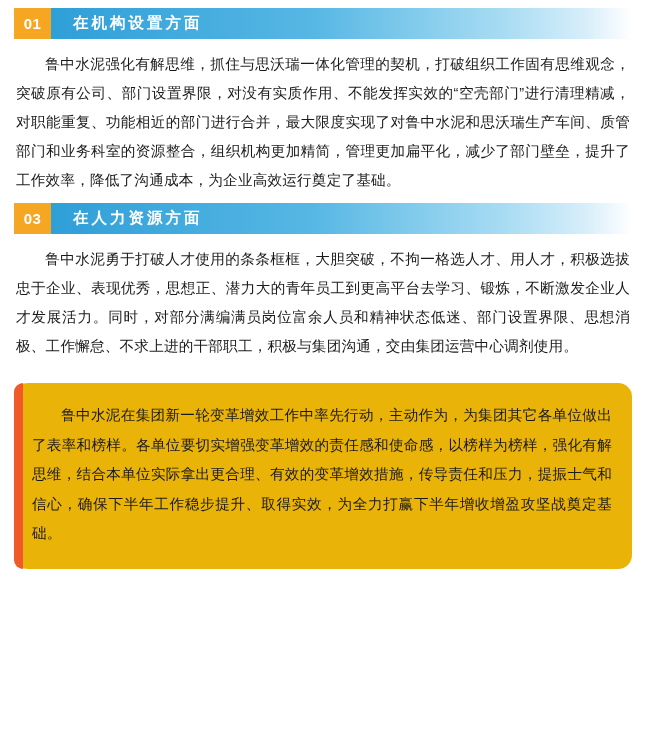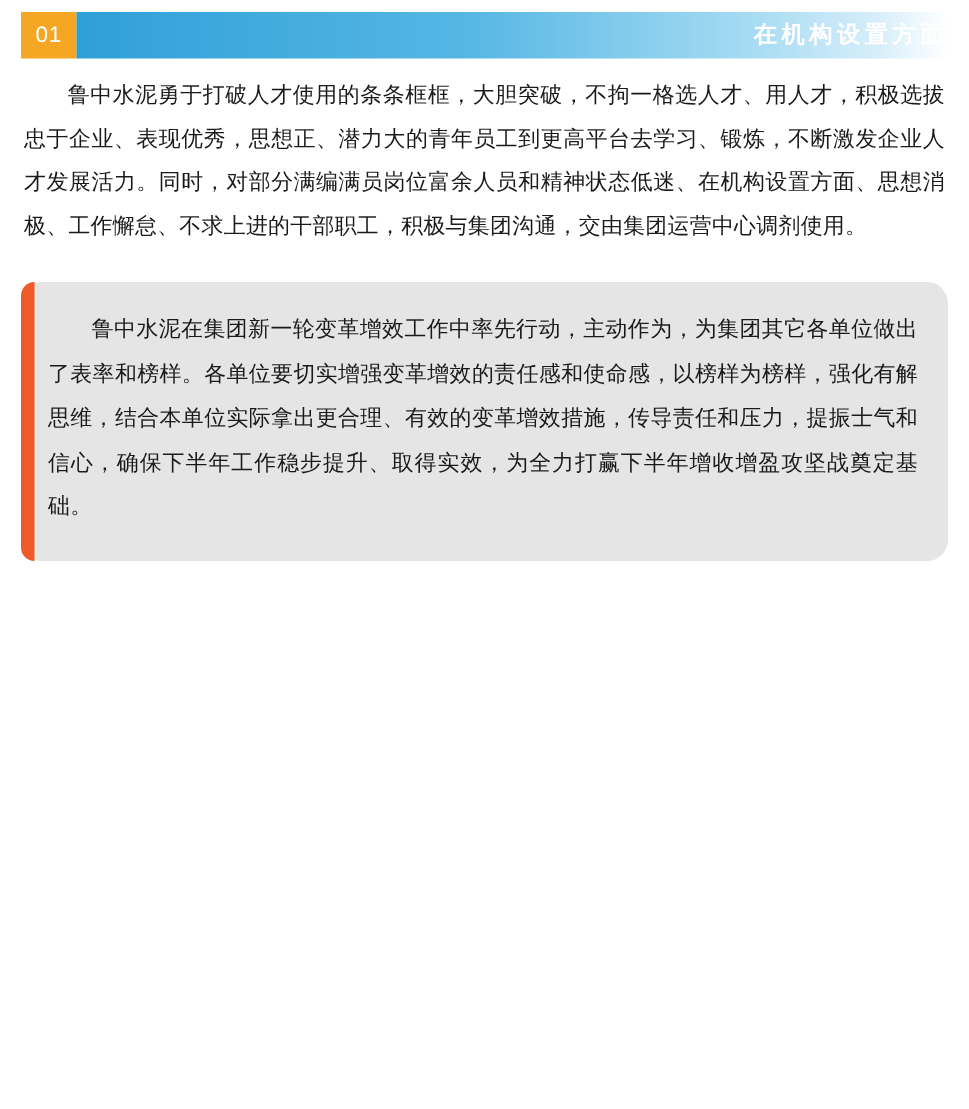--- a/index.html
+++ b/index.html
@@ -27,33 +27,32 @@
     align-items: stretch;
     height: 31px;
     margin-top: 8px;
   }
   .sec-num {
     width: 37px;
     min-width: 37px;
     background: #f5a623;
     color: #ffffff;
     font-size: 15px;
-    font-weight: normal;
+    font-weight: bold;
     display: flex;
     align-items: center;
     justify-content: center;
     letter-spacing: 0.5px;
   }
   .sec-title-wrap {
     flex: 1;
     background: linear-gradient(to right, #2f9fd8 0%, #56b7e4 45%, #a8dcf3 78%, #d7eefa 92%, #ffffff 100%);
     display: flex;
     align-items: center;
     padding-left: 22px;
-    justify-content: flex-end;
   }
   .sec-title {
     color: #ffffff;
     font-size: 15.5px;
     font-weight: bold;
     letter-spacing: 3px;
   }
 
   
   .para {
@@ -64,21 +63,21 @@
     text-justify: inter-ideograph;
     text-indent: 2em;
     margin: 11px 2px 0 2px;
     letter-spacing: 0.2px;
   }
 
   
   .closing {
     position: relative;
     margin: 22px 0 0 0;
-    background: #e5e5e5;
+    background: #eab308;
     border-radius: 14px 14px 14px 14px;
     padding: 18px 20px 20px 18px;
     box-sizing: border-box;
     font-family: Liberation Serif, serif;
   }
   .closing::before {
     content: "";
     position: absolute;
     left: 0;
     top: 0;
@@ -97,22 +96,29 @@
 <body>
 
 <div class="page">
 
   <div class="section-head">
     <div class="sec-num">01</div>
     <div class="sec-title-wrap">
       <span class="sec-title">在机构设置方面</span>
     </div>
   </div>
+  <p class="para">鲁中水泥强化有解思维，抓住与思沃瑞一体化管理的契机，打破组织工作固有思维观念，突破原有公司、部门设置界限，对没有实质作用、不能发挥实效的“空壳部门”进行清理精减，对职能重复、功能相近的部门进行合并，最大限度实现了对鲁中水泥和思沃瑞生产车间、质管部门和业务科室的资源整合，组织机构更加精简，管理更加扁平化，减少了部门壁垒，提升了工作效率，降低了沟通成本，为企业高效运行奠定了基础。</p>
 
 
-  <p class="para">鲁中水泥勇于打破人才使用的条条框框，大胆突破，不拘一格选人才、用人才，积极选拔忠于企业、表现优秀，思想正、潜力大的青年员工到更高平台去学习、锻炼，不断激发企业人才发展活力。同时，对部分满编满员岗位富余人员和精神状态低迷、在机构设置方面、思想消极、工作懈怠、不求上进的干部职工，积极与集团沟通，交由集团运营中心调剂使用。</p>
+  <div class="section-head">
+    <div class="sec-num">03</div>
+    <div class="sec-title-wrap">
+      <span class="sec-title">在人力资源方面</span>
+    </div>
+  </div>
+  <p class="para">鲁中水泥勇于打破人才使用的条条框框，大胆突破，不拘一格选人才、用人才，积极选拔忠于企业、表现优秀，思想正、潜力大的青年员工到更高平台去学习、锻炼，不断激发企业人才发展活力。同时，对部分满编满员岗位富余人员和精神状态低迷、部门设置界限、思想消极、工作懈怠、不求上进的干部职工，积极与集团沟通，交由集团运营中心调剂使用。</p>
 
   <div class="closing">
     <p class="para">鲁中水泥在集团新一轮变革增效工作中率先行动，主动作为，为集团其它各单位做出了表率和榜样。各单位要切实增强变革增效的责任感和使命感，以榜样为榜样，强化有解思维，结合本单位实际拿出更合理、有效的变革增效措施，传导责任和压力，提振士气和信心，确保下半年工作稳步提升、取得实效，为全力打赢下半年增收增盈攻坚战奠定基础。</p>
   </div>
 
   <div class="spacer-bottom"></div>
 </div>
 
 </body></html>

